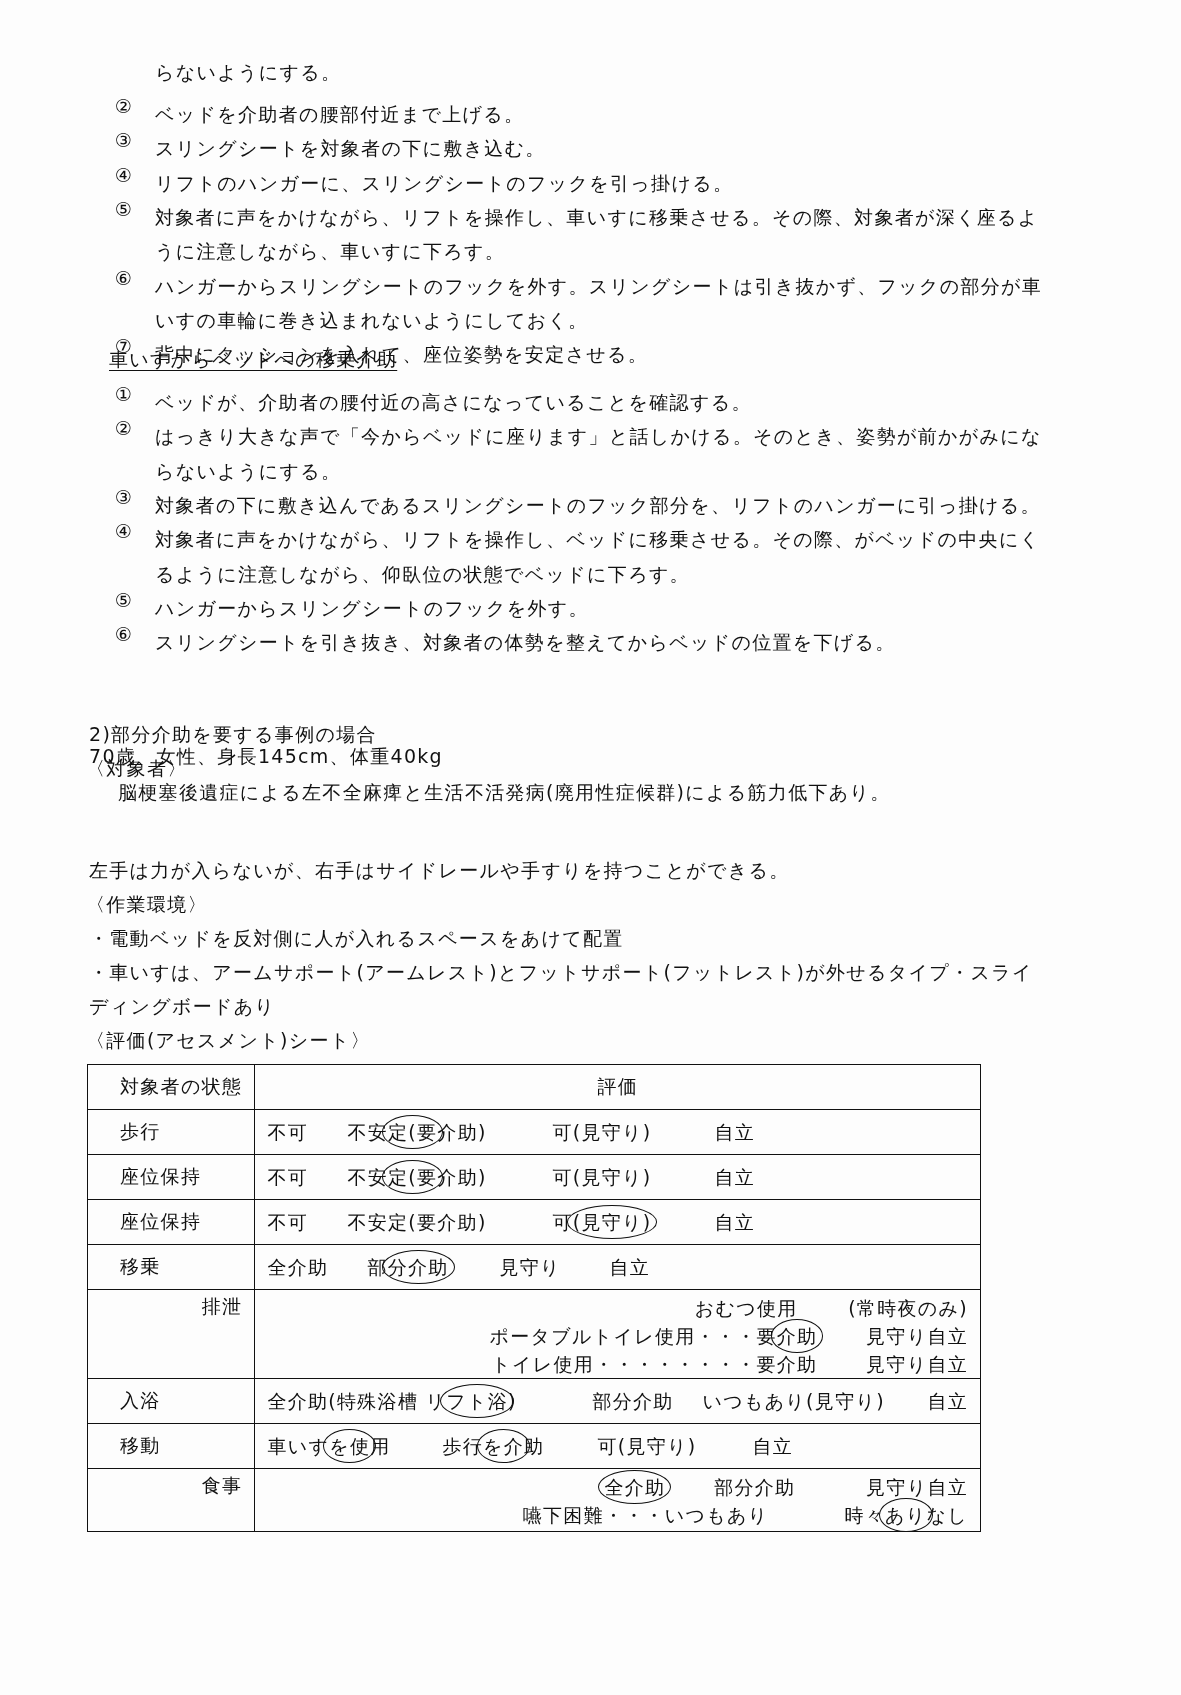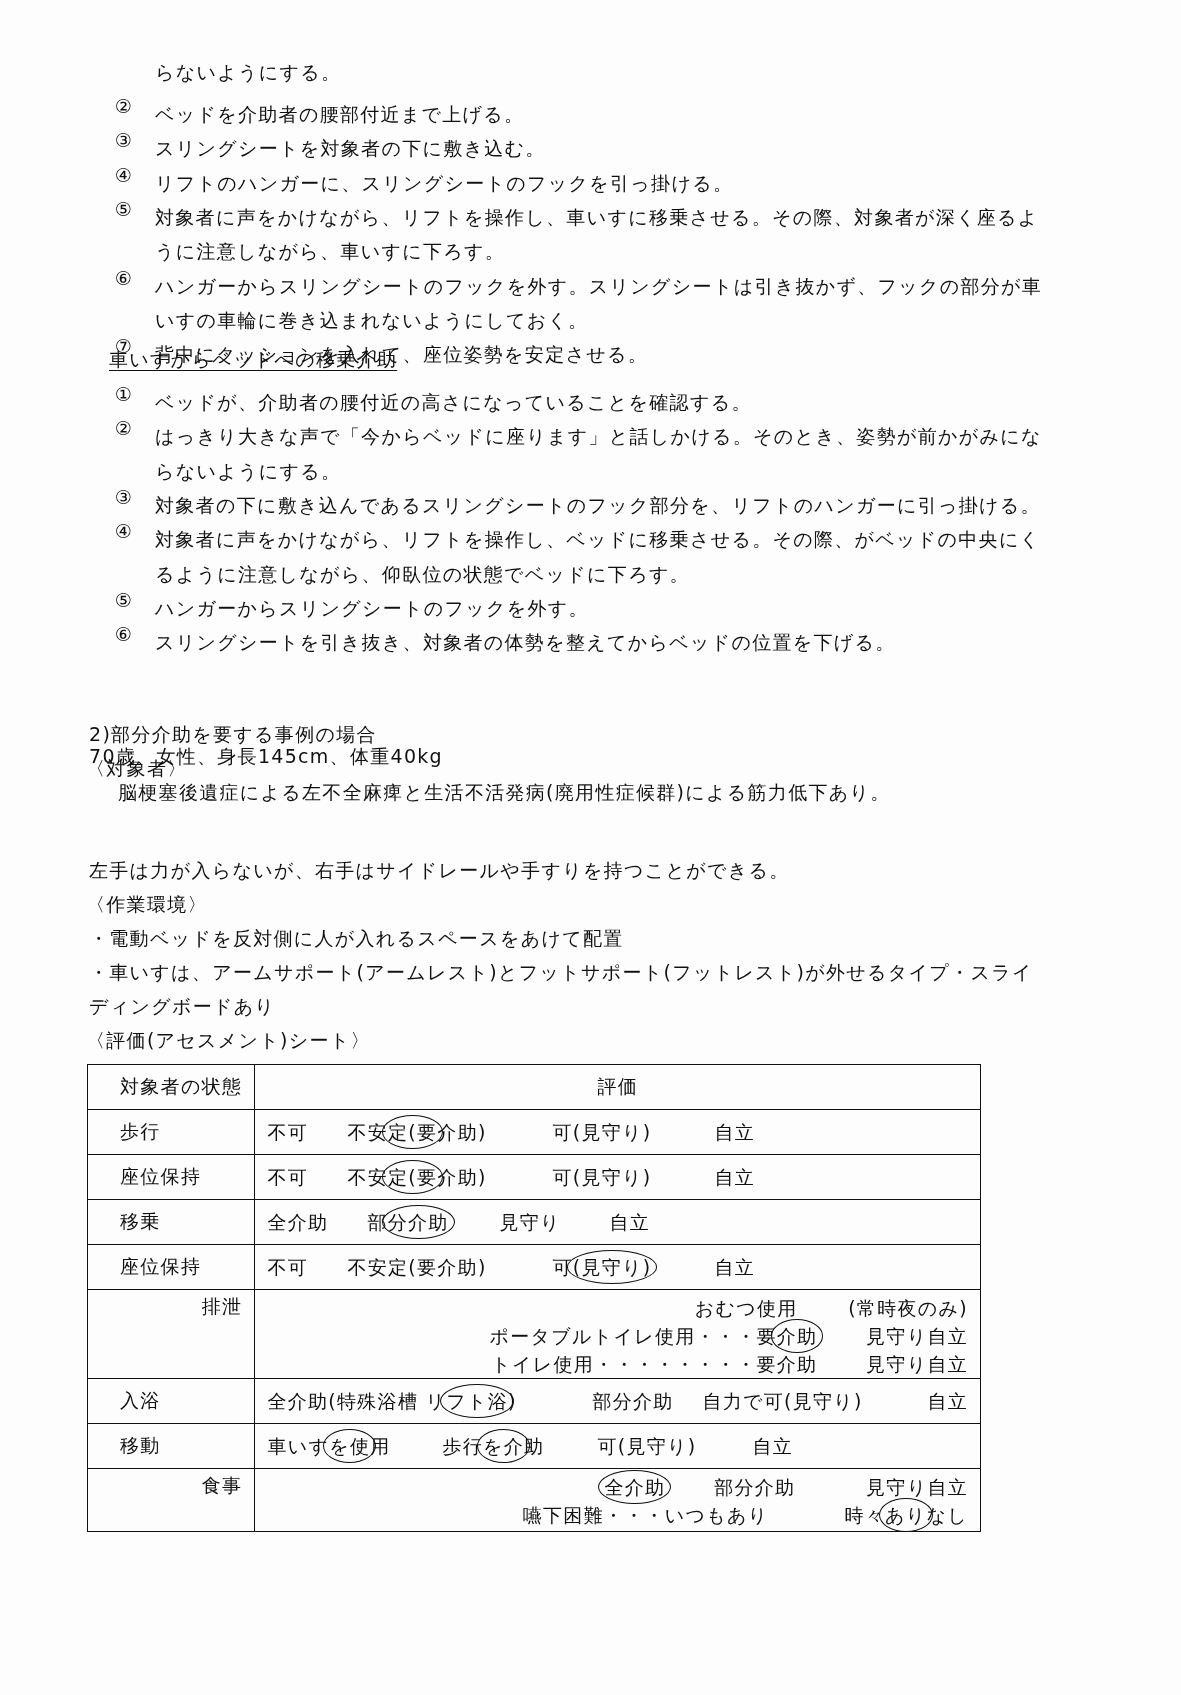--- a/index.html
+++ b/index.html
@@ -127,43 +127,43 @@
             <div class="opts"><span class="opt" style="width: 80px;">不可</span><span class="opt" style="width: 205px;"><span>不安</span><span class="opt circled">定(要</span><span>介助)</span></span><span class="opt" style="width: 162px;">可(見守り)</span><span class="opt">自立</span></div>
           </td>
         </tr>
         <tr class="r1">
           <td class="label">座位保持</td>
           <td class="">
             <div class="opts"><span class="opt" style="width: 80px;">不可</span><span class="opt" style="width: 205px;"><span>不安</span><span class="opt circled">定(要</span><span>介助)</span></span><span class="opt" style="width: 162px;">可(見守り)</span><span class="opt">自立</span></div>
           </td>
         </tr>
         <tr class="r1">
+          <td class="label">座位保持</td>
+          <td class="">
+            <div class="opts"><span class="opt" style="width: 80px;">不可</span><span class="opt" style="width: 205px;">不安定(要介助)</span><span class="opt" style="width: 162px;"><span>可</span><span class="opt circled">(見守り)</span><span></span></span><span class="opt">自立</span></div>
+          </td>
+        </tr>
+        <tr class="r1">
           <td class="label">移乗</td>
           <td class="">
             <div class="opts"><span class="opt" style="width: 100px;">全介助</span><span class="opt" style="width: 132px;"><span>部</span><span class="opt circled">分介助</span><span></span></span><span class="opt" style="width: 110px;">見守り</span><span class="opt">自立</span></div>
-          </td>
-        </tr>
-        <tr class="r1">
-          <td class="label">座位保持</td>
-          <td class="">
-            <div class="opts"><span class="opt" style="width: 80px;">不可</span><span class="opt" style="width: 205px;">不安定(要介助)</span><span class="opt" style="width: 162px;"><span>可</span><span class="opt circled">(見守り)</span><span></span></span><span class="opt">自立</span></div>
           </td>
         </tr>
         <tr class="r3">
           <td class="label multi">排泄</td>
           <td class="multi">
             <div class="opts"><span class="opt" style="width: 140px;">おむつ使用</span><span class="opt" style="width: 100px;">(常時</span><span class="opt">夜のみ)</span></div>
             <div class="opts"><span class="opt" style="width: 390px;"><span>ポータブルトイレ使用・・・要</span><span class="opt circled">介助</span><span></span></span><span class="opt" style="width: 110px;">見守り</span><span class="opt">自立</span></div>
             <div class="opts"><span class="opt" style="width: 390px;">トイレ使用・・・・・・・・要介助</span><span class="opt" style="width: 110px;">見守り</span><span class="opt">自立</span></div>
           </td>
         </tr>
         <tr class="r1">
           <td class="label">入浴</td>
           <td class="">
-            <div class="opts"><span class="opt" style="width: 325px;"><span>全介助(特殊浴槽 リ</span><span class="opt circled">フト浴</span><span>)</span></span><span class="opt" style="width: 110px;">部分介助</span><span class="opt" style="width: 225px;">自力で可(見守り)</span><span class="opt">自立</span></div>
+            <div class="opts"><span class="opt" style="width: 325px;"><span>全介助(特殊浴槽 リ</span><span class="opt circled">フト浴</span><span>)</span></span><span class="opt" style="width: 110px;">部分介助</span><span class="opt" style="width: 225px;">いつもあり(見守り)</span><span class="opt">自立</span></div>
           </td>
         </tr>
         <tr class="r1">
           <td class="label">移動</td>
           <td class="">
             <div class="opts"><span class="opt" style="width: 175px;"><span>車いす</span><span class="opt circled">を使</span><span>用</span></span><span class="opt" style="width: 155px;"><span>歩行</span><span class="opt circled">を介</span><span>助</span></span><span class="opt" style="width: 155px;">可(見守り)</span><span class="opt">自立</span></div>
           </td>
         </tr>
         <tr class="r2">
           <td class="label multi">食事</td>

